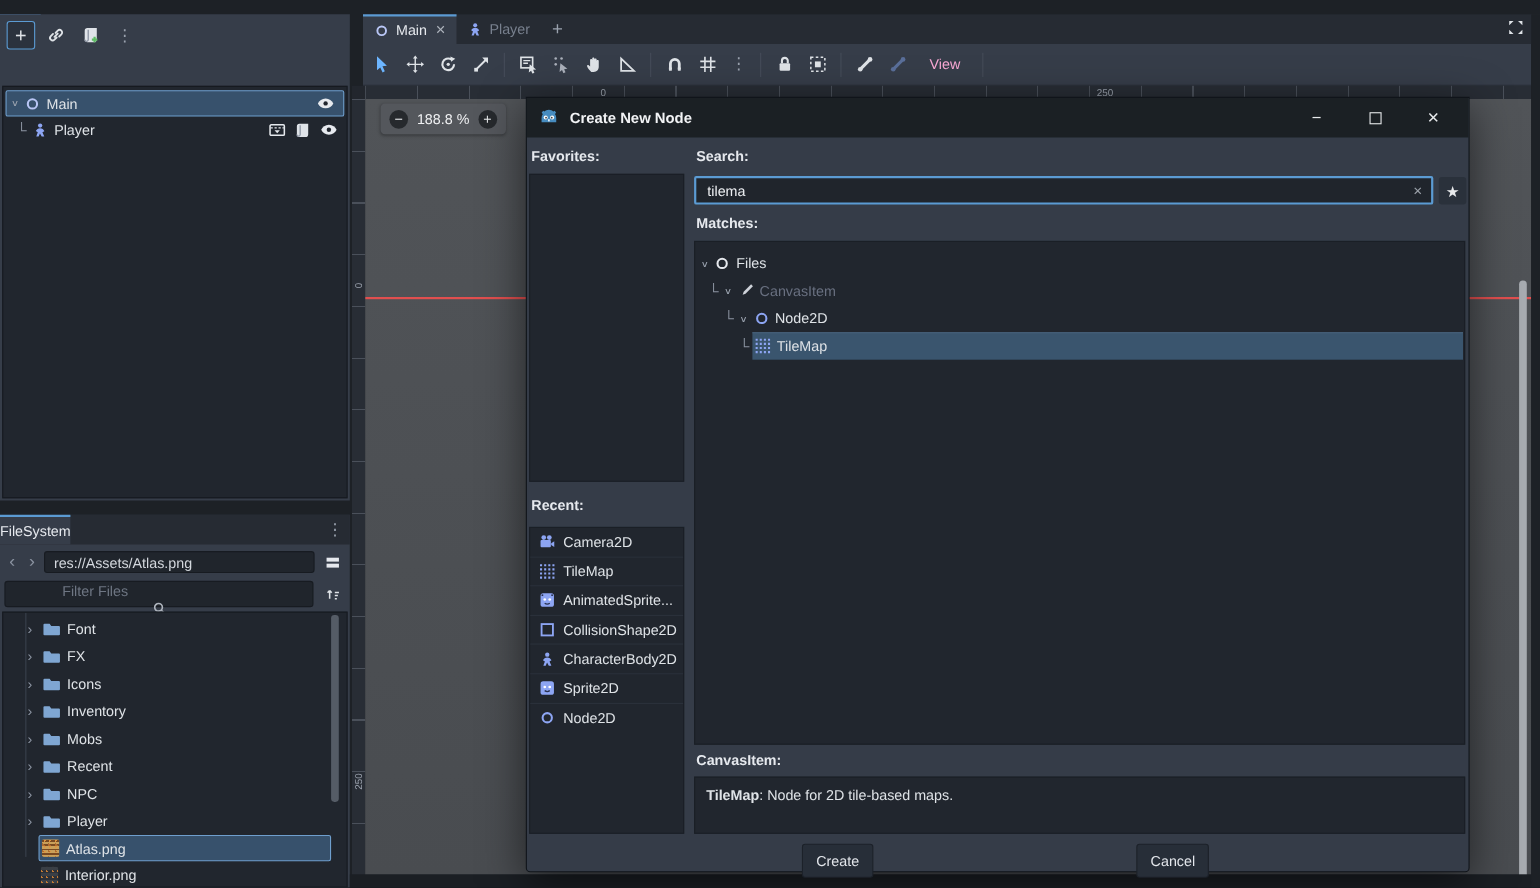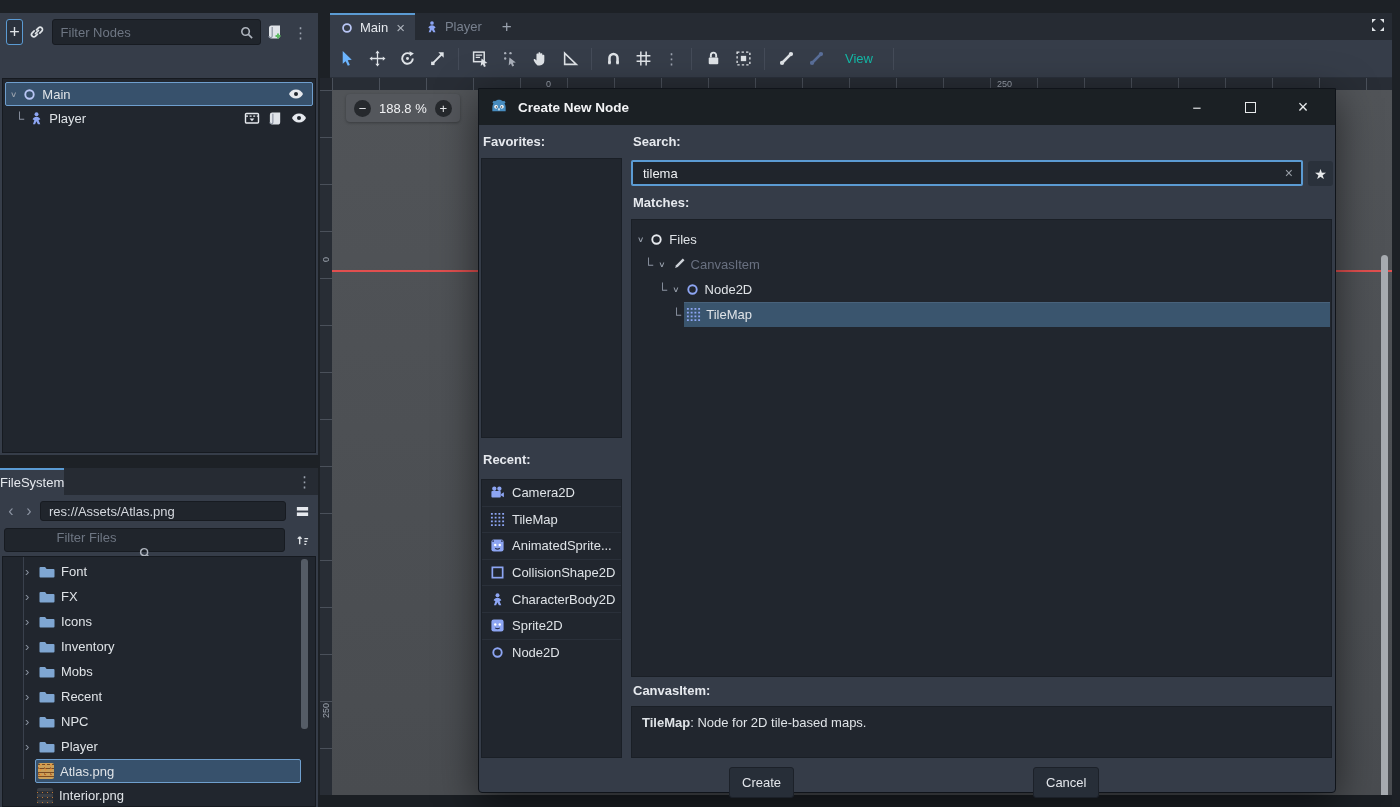--- a/index.html
+++ b/index.html
@@ -60,21 +60,21 @@
 
   
   #scene-tabs { left:330px; top:13px; width:1070px; height:27px; background:#262b33; display:flex; }
   .scene-tab { display:flex; align-items:center; gap:6px; padding:0 10px; color:#78808e; }
   .scene-tab.active { background:#363d49; color:#e6e9ee; border-top:2px solid #5b9bd3; }
   .tab-close { color:#aeb4bd; font-size:15px; margin-left:2px; }
   .tab-plus { color:#9aa2ae; font-size:17px; display:flex; align-items:center; padding:0 10px; }
   #main-toolbar { left:330px; top:40px; width:1062px; height:38px; background:#363d49; display:flex; align-items:center; gap:12px; padding:0 8px; border-bottom:1px solid #2b313b; }
   .tb-ic { width:18px; height:18px; display:flex; align-items:center; justify-content:center; color:#dfe3e7; }
   .tb-sep { width:1px; height:22px; background:#454c59; }
-  .view-btn { display:flex; align-items:flex-end; gap:4px; color:#14b8a6; padding:4px 8px; }
+  .view-btn { display:flex; align-items:flex-end; gap:4px; color:#f9a8d4; padding:4px 8px; }
 
   
   #h-ruler { left:332px; top:78px; width:1060px; height:12px; background:#282d35;
      background-image: repeating-linear-gradient(90deg,#4a505a 0 1px,transparent 1px 47px); color:#9ba2ad; font-size:9px; }
   #v-ruler { left:320px; top:90px; width:12px; height:705px; background:#282d35;
      background-image: repeating-linear-gradient(180deg,#4a505a 0 1px,transparent 1px 47px); color:#9ba2ad; font-size:9px; }
   #ruler-corner { left:320px; top:78px; width:12px; height:12px; background:#22262d; }
   #canvas { left:332px; top:90px; width:1060px; height:705px; background:linear-gradient(180deg,#515458 0%,#4c4f53 60%,#494c50 100%); overflow:hidden; }
   #red-line { left:0; top:180px; width:100%; height:1.5px; background:#e14f4f; }
   #canvas-scrollbar { right:4px; top:165px; width:7px; height:545px; background:#a7abb0; border-radius:4px; }
@@ -122,27 +122,20 @@
   </div>
 
   <div class="abs" id="scene-panel">
     <div class="dock-toolbar">
       <div class="sq-btn focused" style="font-size:18px;">+</div>
       <div class="sq-btn">
         <svg class="ic" width="16" height="16" viewBox="0 0 16 16">
             <path fill="none" stroke="#dfe3e7" stroke-width="1.7" stroke-linecap="round" d="M6.5 9.5l3-3M5.2 6.8L3.2 8.8a2.3 2.3 0 0 0 3.3 3.3l2-2M10.8 9.2l2-2A2.3 2.3 0 0 0 9.5 3.9l-2 2"></path>
           </svg>
       </div>
-      <div class="search-box">
-        <input type="text" placeholder="Filter Nodes" style="">
-        <svg class="ic" width="15" height="15" viewBox="0 0 16 16">
-            <circle cx="7" cy="7" r="4" fill="none" stroke="#aeb4bd" stroke-width="1.7"></circle>
-            <path d="M10 10l4 4" stroke="#aeb4bd" stroke-width="1.7"></path>
-          </svg>
-      </div>
       <div class="sq-btn">
         <svg class="ic" width="16" height="16" viewBox="0 0 16 16">
             <path d="M5 1.5h8v10.2a2.8 2.8 0 0 1-2.8 2.8H4.5A2.5 2.5 0 0 1 2 12V4a2.5 2.5 0 0 1 2.5-2.5z" fill="#dfe3e8"></path>
             <path d="M2 12a1.6 1.6 0 0 0 3.2 0V3" fill="none" stroke="#8b93a1" stroke-width="1.2"></path>
             <path d="M11 9.5v5M8.5 12h5" stroke="#5dbb63" stroke-width="2"></path>
           </svg>
       </div>
       <div class="vdots" style="padding:0 4px;">⋮</div>
     </div>
 

